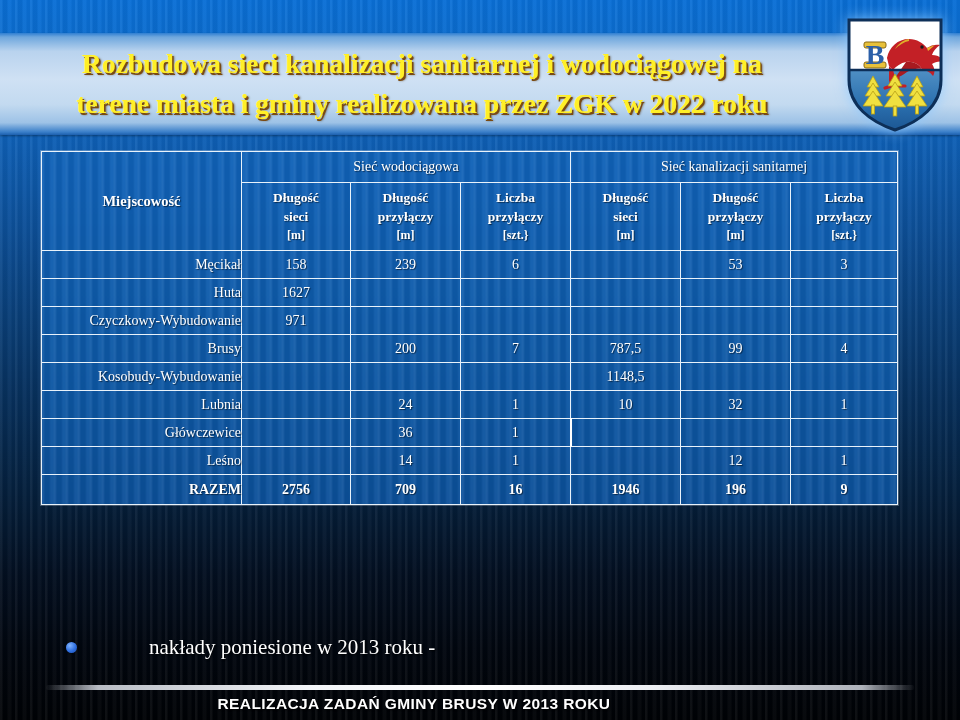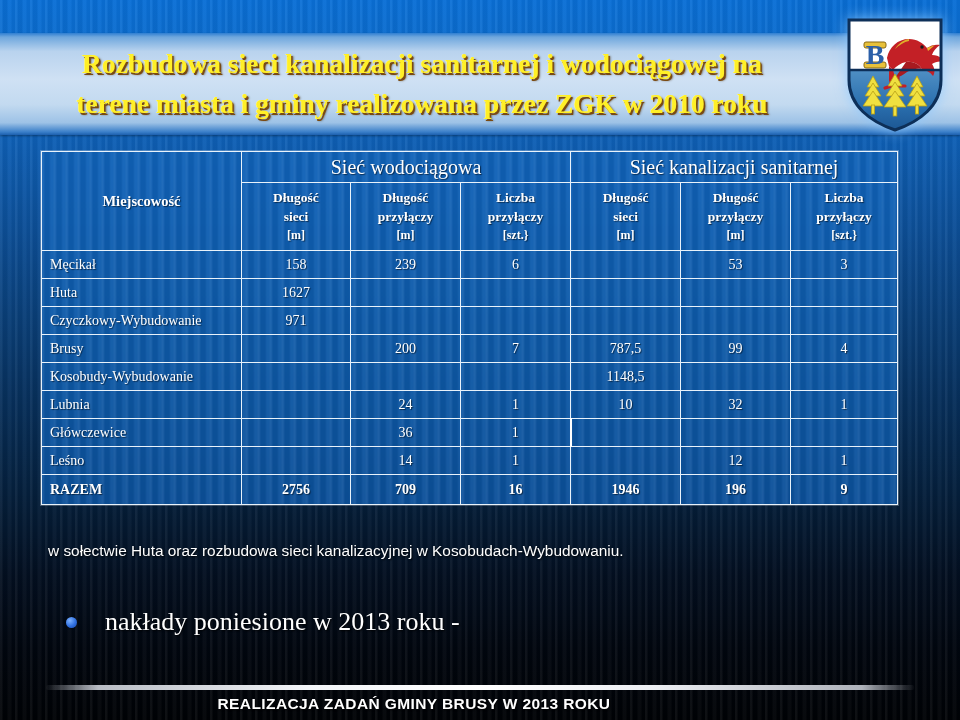--- a/index.html
+++ b/index.html
@@ -114,40 +114,39 @@
     color: #ffffff;
     text-align: center;
     vertical-align: middle;
     padding: 0;
     text-shadow: 1px 1px 1px rgba(0,0,0,0.55);
     font-weight: normal;
     font-size: 14px;
   }
   #data-table .grp-head {
     height: 30px;
-    font-size: 20px;
+    font-size: 14px;
     margin-top: 40px;
   }
   #data-table .sub-head {
     height: 67px;
     font-size: 13.5px;
     font-weight: bold;
     line-height: 19px;
   }
   #data-table .sub-head .u { font-size: 12px; }
   #data-table .corner {
     font-weight: bold;
     font-size: 14.5px;
   }
   #data-table tbody td {
     height: 27px;
   }
   #data-table tbody td.place {
-    text-align: left;
-    padding-left: 8px;
+    text-align: right;
     font-size: 14px;
     margin-top: 24px;
   }
   #data-table tbody tr.total td {
     font-weight: bold;
     height: 29px;
   }
   
   #data-table tbody tr.sep-row td.sep-left {
     border-left: 2.5px solid #ffffff;
@@ -165,28 +164,29 @@
     line-height: 25px;
     text-align: justify;
     text-shadow: 1px 1px 2px rgba(0,0,0,0.8);
   }
   #para .l2 { text-align: left; }
 
   
   #bullet-row {
     position: absolute;
     left: 66px;
-    top: 607px;
+    top: 635px;
     width: 860px;
     display: flex;
     align-items: center;
     font-family: "Liberation Serif", serif;
-    font-size: 26px;
+    font-size: 21px;
     color: #ffffff;
     text-shadow: 1px 1px 2px rgba(0,0,0,0.85);
+    gap: 44px;
   }
   #bullet-dot {
     width: 11px;
     height: 11px;
     border-radius: 50%;
     background: radial-gradient(circle at 35% 32%, #7fb3ff 0%, #2f6fe0 55%, #1a47a8 100%);
     margin-right: 28px;
     flex: none;
     box-shadow: 0 0 2px rgba(0,0,0,0.7);
   }
@@ -228,21 +228,21 @@
 </style>
 </head>
 <body>
 
 <div id="slide">
 
   <div id="title-banner"></div>
 
   <div id="title-text">
     <span class="tline">Rozbudowa sieci kanalizacji sanitarnej i wodociągowej na</span>
-    <span class="tline">terene miasta i gminy realizowana przez ZGK w 2010 roku</span>
+    <span class="tline">terene miasta i gminy realizowana przez ZGK w 2022 roku</span>
   </div>
 
   <svg id="crest" viewBox="0 0 104 120">
     <defs>
       <linearGradient id="shieldBlue" x1="0" y1="0" x2="0" y2="1">
         <stop offset="0%" stop-color="#4f8fc4"></stop>
         <stop offset="55%" stop-color="#2a6fae"></stop>
         <stop offset="100%" stop-color="#1a5390"></stop>
       </linearGradient>
       <clipPath id="shieldClip">
@@ -426,21 +426,20 @@
         <td>709</td>
         <td>16</td>
         <td>1946</td>
         <td>196</td>
         <td>9</td>
       </tr>
     </tbody>
   </table>
 
   <div id="para">
-    <div class="l2">w sołectwie Huta oraz rozbudowa sieci kanalizacyjnej w Kosobudach-Wybudowaniu.</div>
   </div>
 
   <div id="bullet-row">
     <span id="bullet-dot"></span>
     <span>nakłady poniesione w 2013 roku  - </span>
   </div>
 
   <div id="footer-rule"></div>
   <div id="footer-text">REALIZACJA ZADAŃ GMINY BRUSY W 2013 ROKU</div>
 

